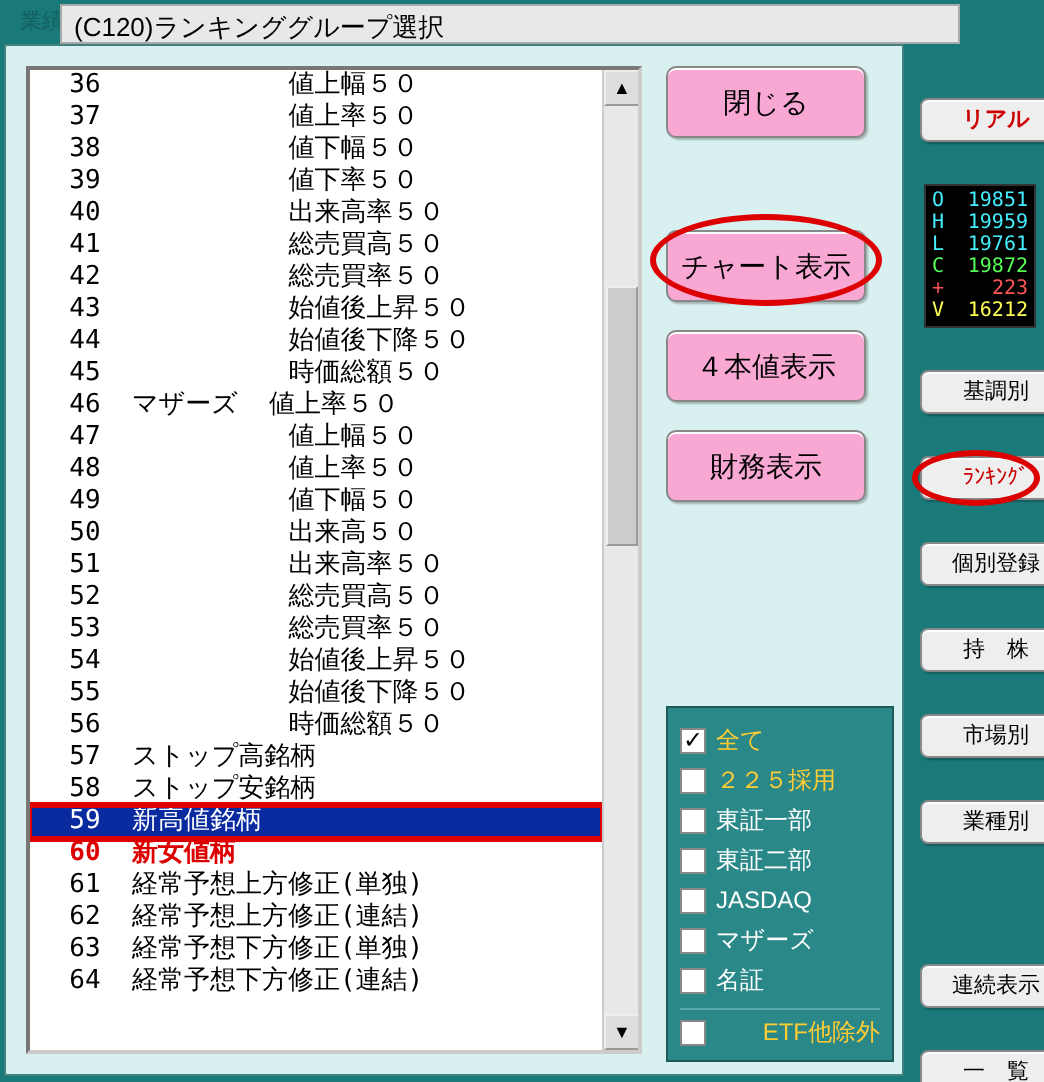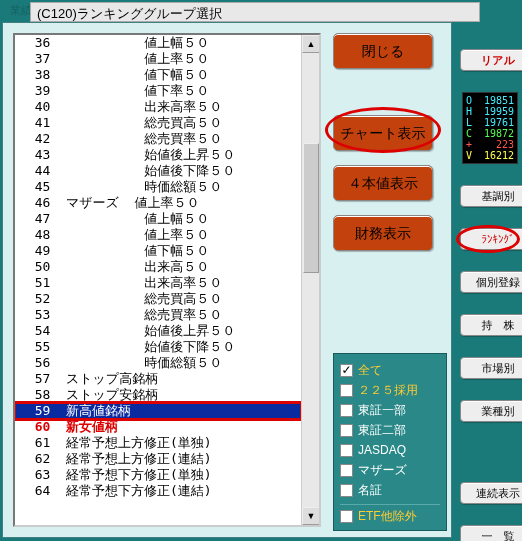--- a/index.html
+++ b/index.html
@@ -96,21 +96,21 @@
   }
   .btn-col {
     position: absolute;
     left: 330px;
     top: 10px;
     width: 110px;
   }
   .dlg-btn {
     width: 100px;
     height: 36px;
-    background: #c2410c;
+    background: #f9a8d4;
     border: 1px solid #888;
     border-radius: 5px;
     box-shadow: inset 0 1px 0 #fff, 1px 1px 1px rgba(0,0,0,0.25);
     font-size: 14px;
     text-align: center;
     line-height: 34px;
     margin-bottom: 14px;
     cursor: pointer;
   }
   .oval-red {
@@ -131,21 +131,21 @@
   }
   .chk-row {
     display: flex;
     align-items: center;
     height: 20px;
     gap: 5px;
     color: #fff;
     font-size: 12px;
   }
   .chk-row.orange { color: #ffcc33; }
-  .chk-row.sep-top { border-top: 1px solid #5aaaaa; margin-top: 4px; padding-top: 3px; }
+  .chk-row.sep-top { border-top: 1px solid #5aaaaa; margin-top: 4px; padding-top: 3px; justify-content: space-between; }
   .chk {
     width: 13px; height: 13px;
     background: #fff;
     border: 1px solid #888;
     display: inline-flex;
     align-items: center; justify-content: center;
     font-size: 12px;
     color: #000;
     line-height: 11px;
   }

